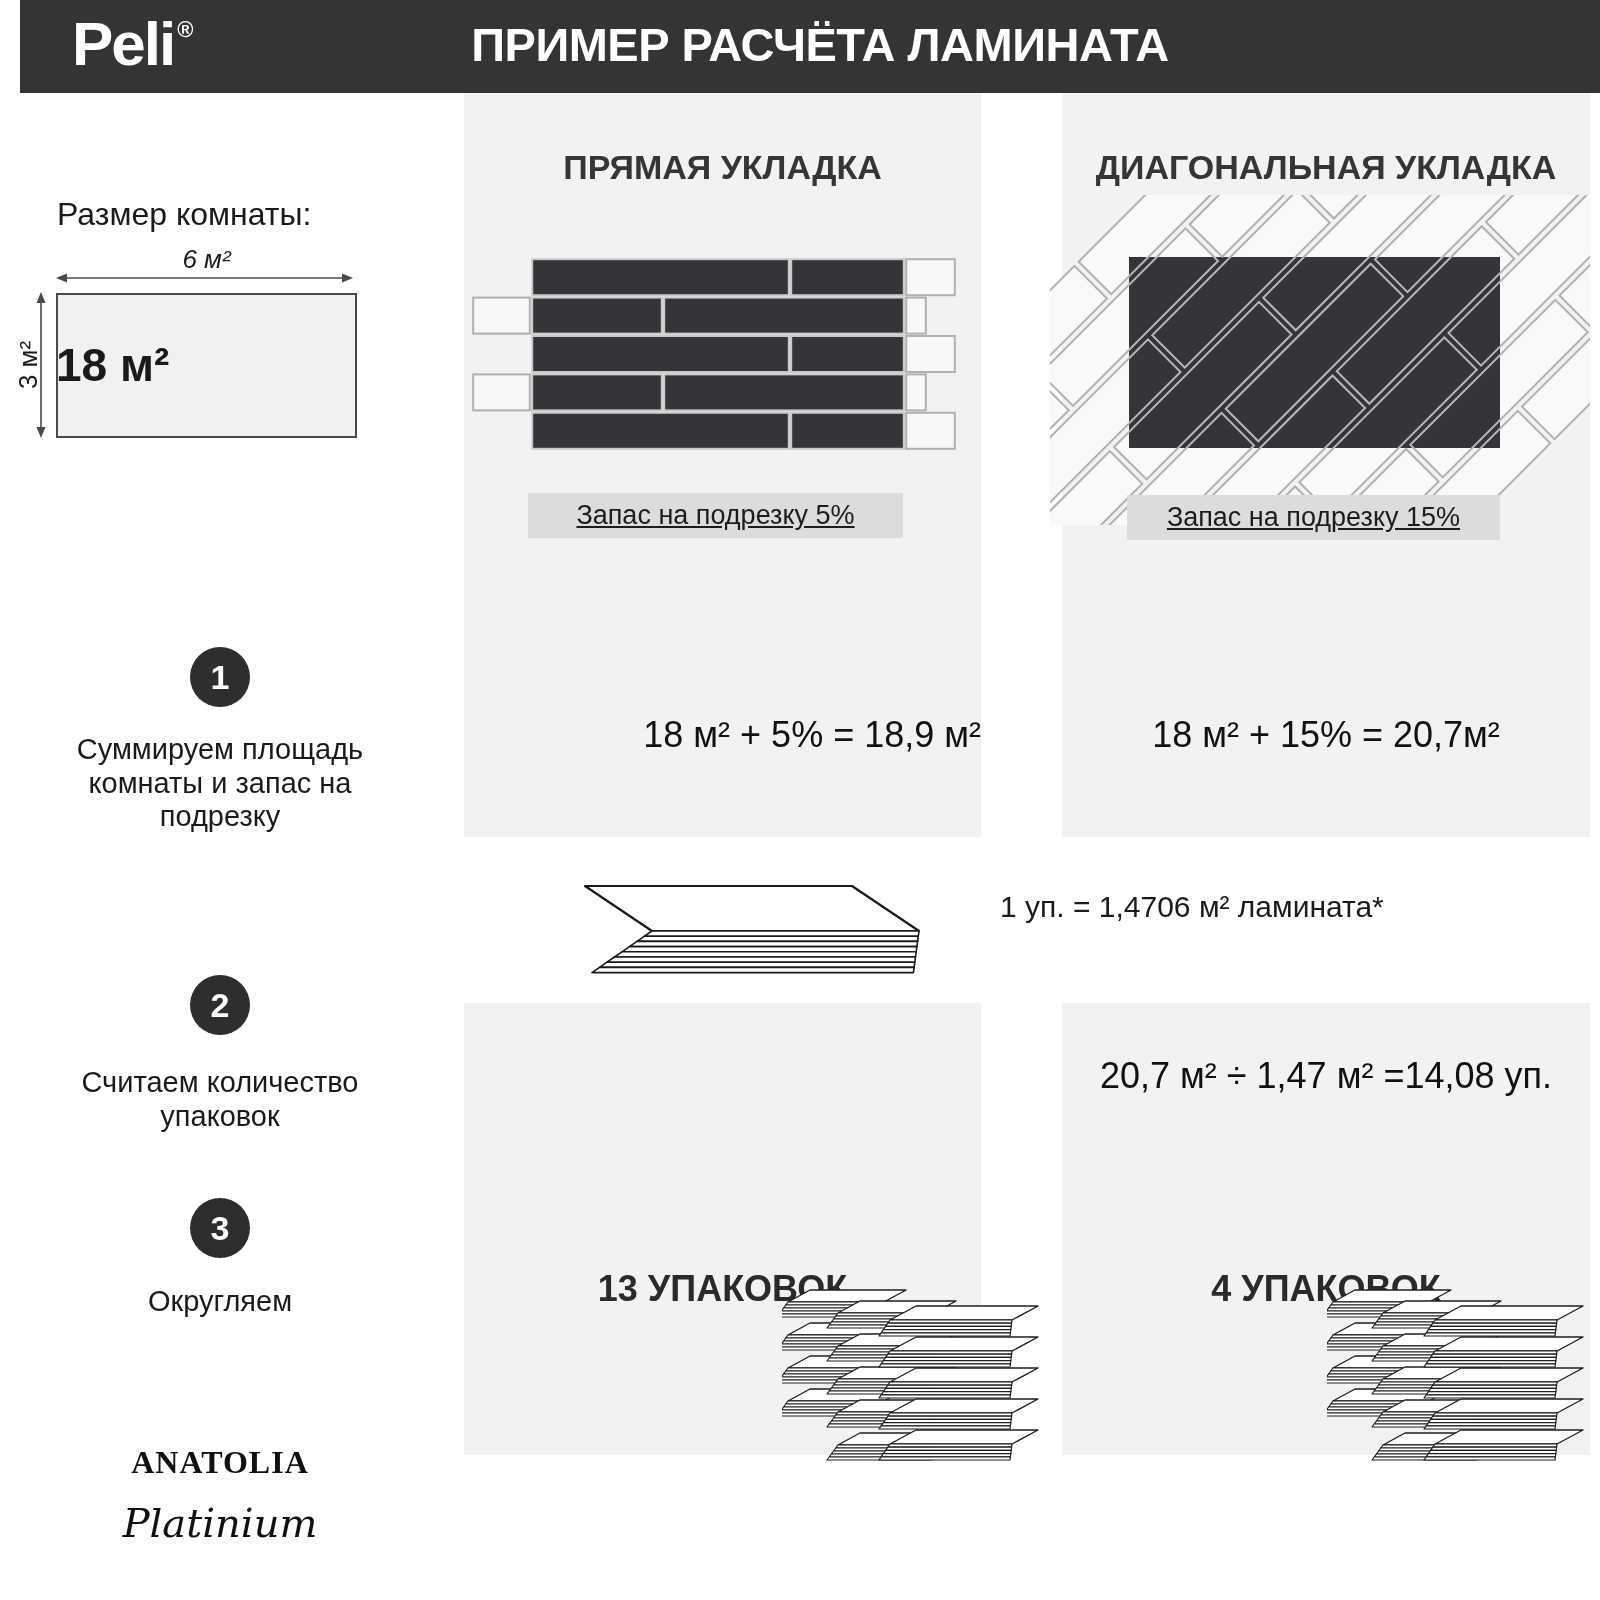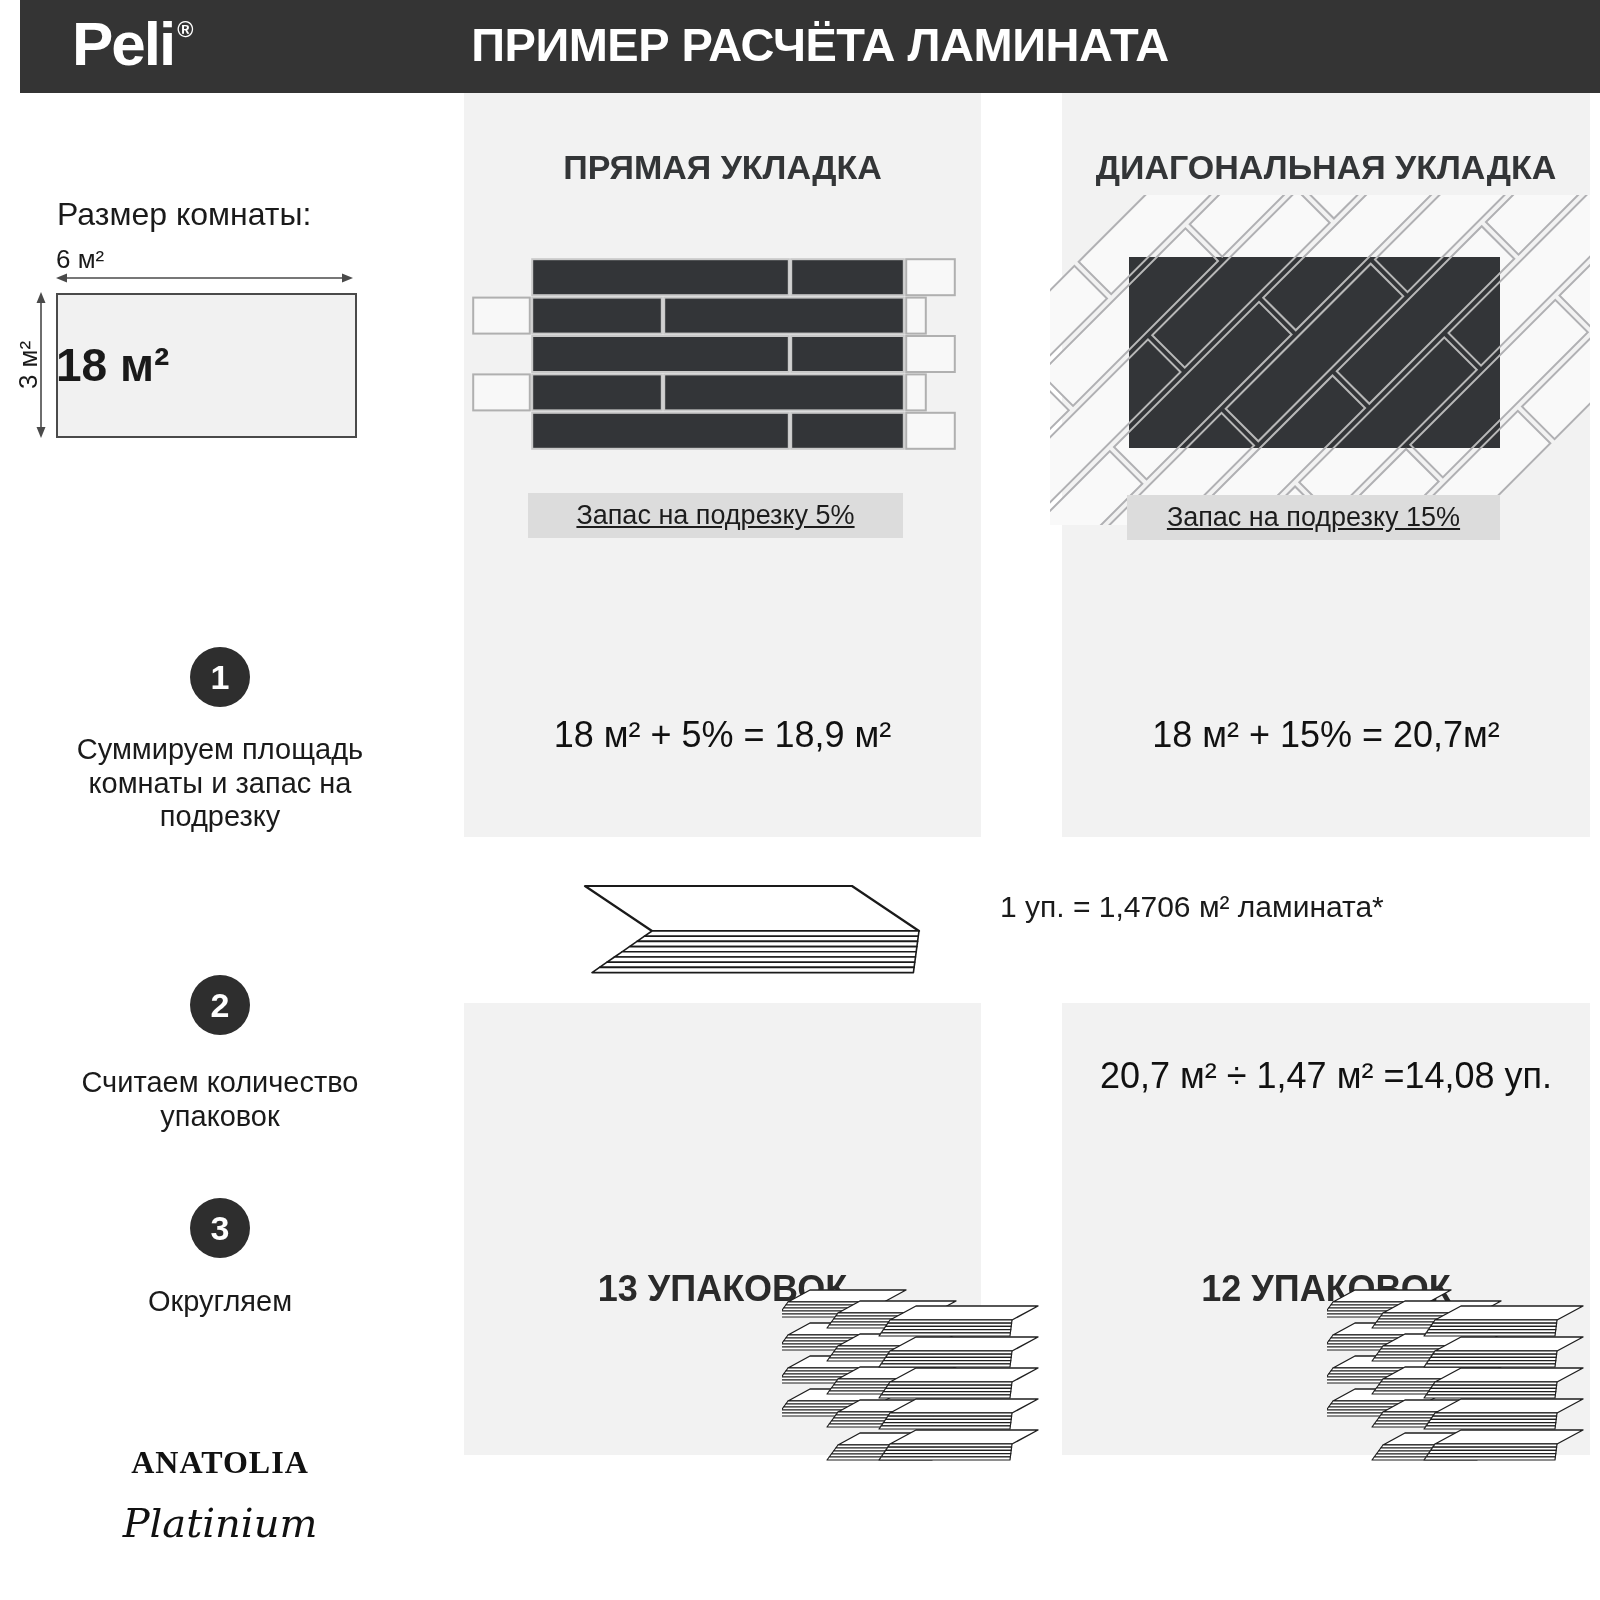--- a/index.html
+++ b/index.html
@@ -24,30 +24,30 @@
   .col-title{position:absolute;top:148px;font-size:34px;font-weight:bold;color:#333537;text-align:center;}
   .col-title.left{left:464px;width:517px;}
   .col-title.right{left:1062px;width:528px;}
   
   .chip{position:absolute;height:45px;line-height:45px;background:var(--chip-bg);
         text-align:center;font-size:27px;color:#1c1c1c;text-decoration:underline;}
   .chip.c1{left:528px;top:493px;width:375px;}
   .chip.c2{left:1127px;top:495px;width:373px;}
   
   .formula{position:absolute;text-align:center;font-size:36px;color:#111;}
-  .formula.f1l{left:464px;width:517px;top:714px;}
+  .formula.f1l{left:464px;width:517px;top:714px;text-align:right;}
   .formula.f1r{left:1062px;width:528px;top:714px;}
   .formula.f2l{left:464px;width:517px;top:1060px;}
   .formula.f2r{left:1062px;width:528px;top:1055px;}
   .result{position:absolute;text-align:center;font-size:36px;font-weight:bold;color:#2a2a2a;}
   .result.r1{left:464px;width:517px;top:1268px;}
   .result.r2{left:1062px;width:528px;top:1268px;}
   
   .room-label{position:absolute;left:57px;top:196px;font-size:32px;}
-  .dim-top{position:absolute;left:56px;top:244px;width:301px;font-size:26px;}
+  .dim-top{position:absolute;left:56px;top:244px;width:301px;text-align:center;font-size:26px;font-style:italic;}
   .dim-left{position:absolute;left:-20px;top:351px;width:94px;height:28px;text-align:center;
             font-size:26px;transform:rotate(-90deg);}
   .room-rect{position:absolute;left:56px;top:293px;width:301px;height:145px;background:#f1f1f1;
              border:2px solid #4a4a4a;box-sizing:border-box;}
   .room-area{position:absolute;left:56px;top:293px;width:301px;height:145px;line-height:145px;
              font-size:46px;font-weight:600;}
   
   .step-circle{position:absolute;left:190px;width:60px;height:60px;border-radius:50%;
                background:var(--circle-bg);color:#fff;font-size:34px;font-weight:bold;
                text-align:center;line-height:60px;}
@@ -215,21 +215,21 @@
     </svg>
   <div class="pack-info">1 уп. = 1,4706 м² ламината*</div>
 
   <div class="step-circle" style="top:975px">2</div>
   <div class="step-label" style="top:1066px">Считаем количество упаковок</div>
   <div class="formula f2r">20,7 м² ÷ 1,47 м² =14,08 уп.</div>
 
   <div class="step-circle" style="top:1198px">3</div>
   <div class="step-label" style="top:1285px">Округляем</div>
   <div class="result r1">13 УПАКОВОК</div>
-  <div class="result r2">12 УПАКОВОК</div>
+  <div class="result r2">4 УПАКОВОК</div>
 
   <svg class="pile" style="left:782px;top:1288px" width="265" height="180" viewBox="0 0 265 180">
       <path d="M28,2 L124,2 L102,14 L6,14 Z" fill="#ffffff" stroke="#1f1f1f" stroke-width="1.4" stroke-linejoin="round"></path>
       <path d="M3.8,17 L101.6,17 L102,14 L6,14 Z" fill="#ffffff" stroke="#1f1f1f" stroke-width="1.2" stroke-linejoin="round"></path>
       <path d="M1.5999999999999996,20 L101.2,20 L101.6,17 L3.8,17 Z" fill="#ffffff" stroke="#1f1f1f" stroke-width="1.2" stroke-linejoin="round"></path>
       <path d="M-0.6000000000000005,23 L100.8,23 L101.2,20 L1.5999999999999996,20 Z" fill="#ffffff" stroke="#1f1f1f" stroke-width="1.2" stroke-linejoin="round"></path>
       <path d="M-2.8000000000000007,26 L100.4,26 L100.8,23 L-0.6000000000000005,23 Z" fill="#ffffff" stroke="#1f1f1f" stroke-width="1.2" stroke-linejoin="round"></path>
       <path d="M-5,29 L100,29 L100.4,26 L-2.8000000000000007,26 Z" fill="#ffffff" stroke="#1f1f1f" stroke-width="1.2" stroke-linejoin="round"></path>
       <path d="M28,35 L124,35 L102,47 L6,47 Z" fill="#ffffff" stroke="#1f1f1f" stroke-width="1.4" stroke-linejoin="round"></path>
       <path d="M3.8,50 L101.6,50 L102,47 L6,47 Z" fill="#ffffff" stroke="#1f1f1f" stroke-width="1.2" stroke-linejoin="round"></path>

